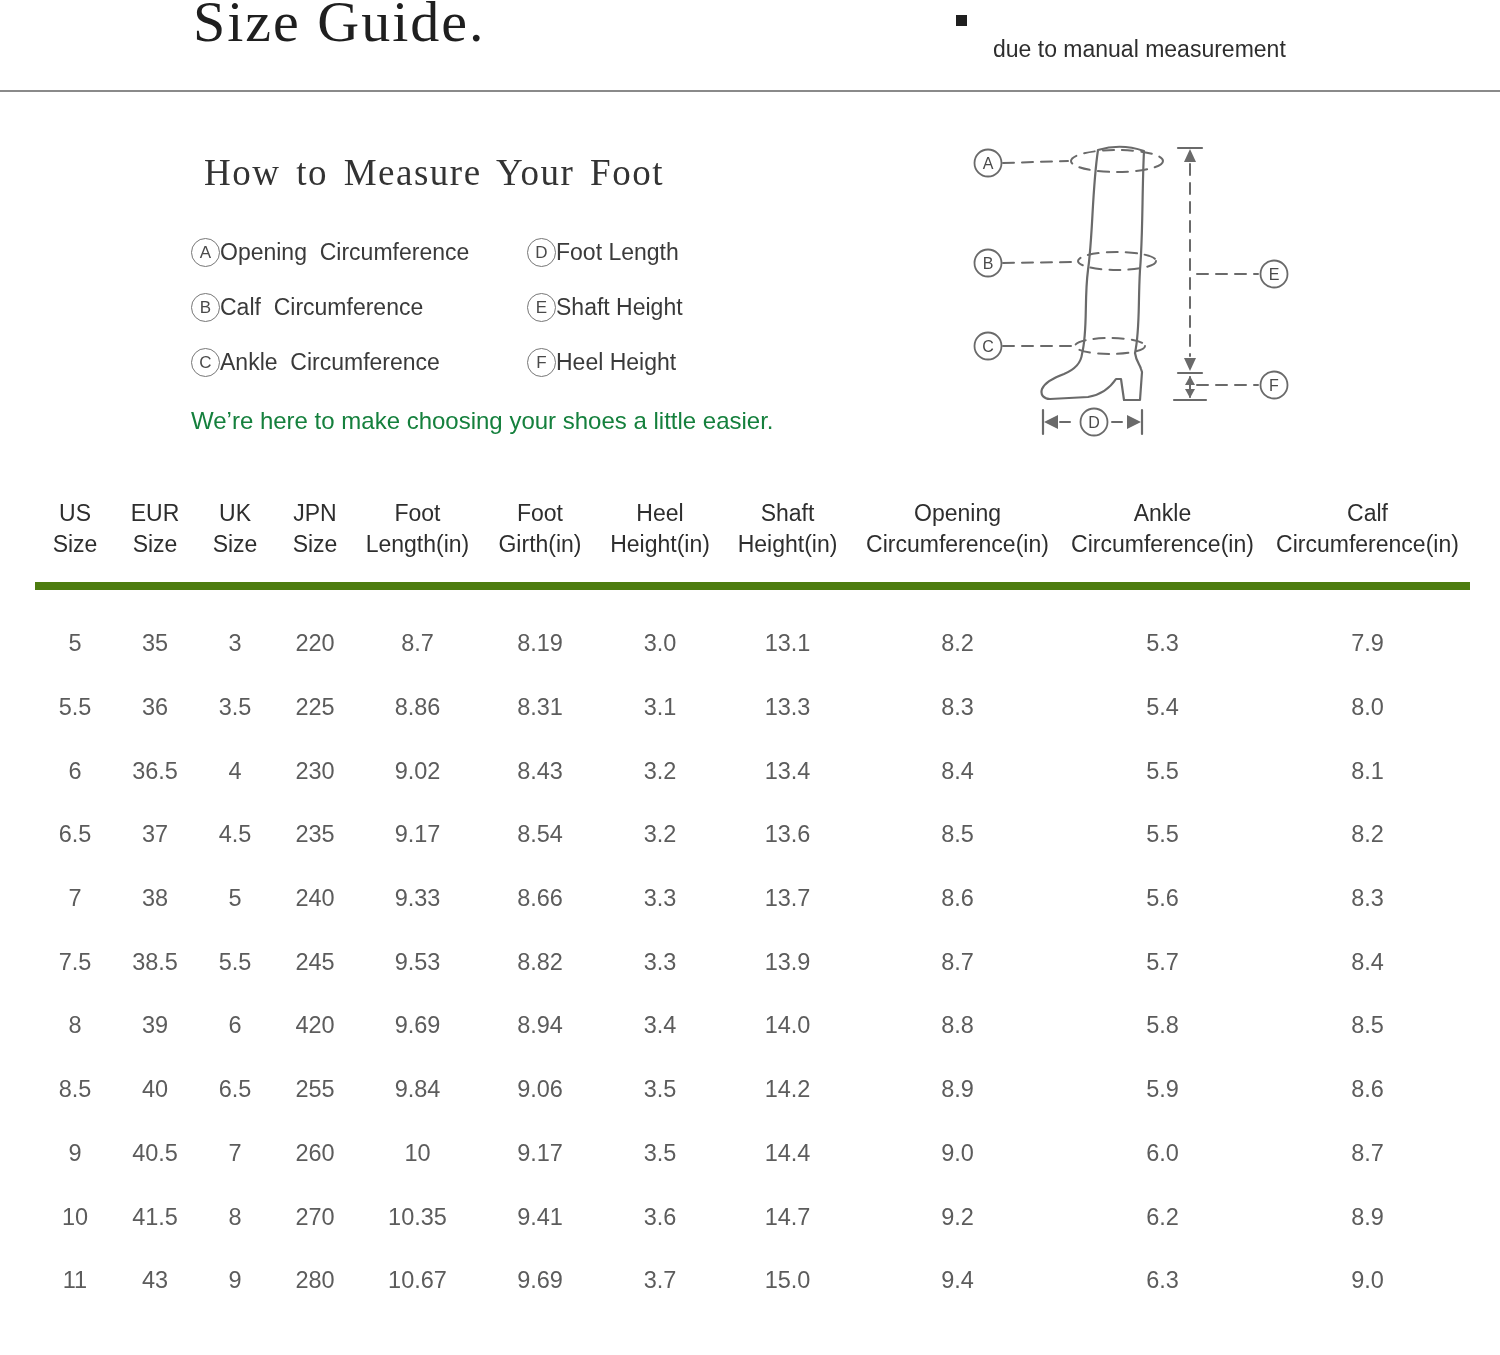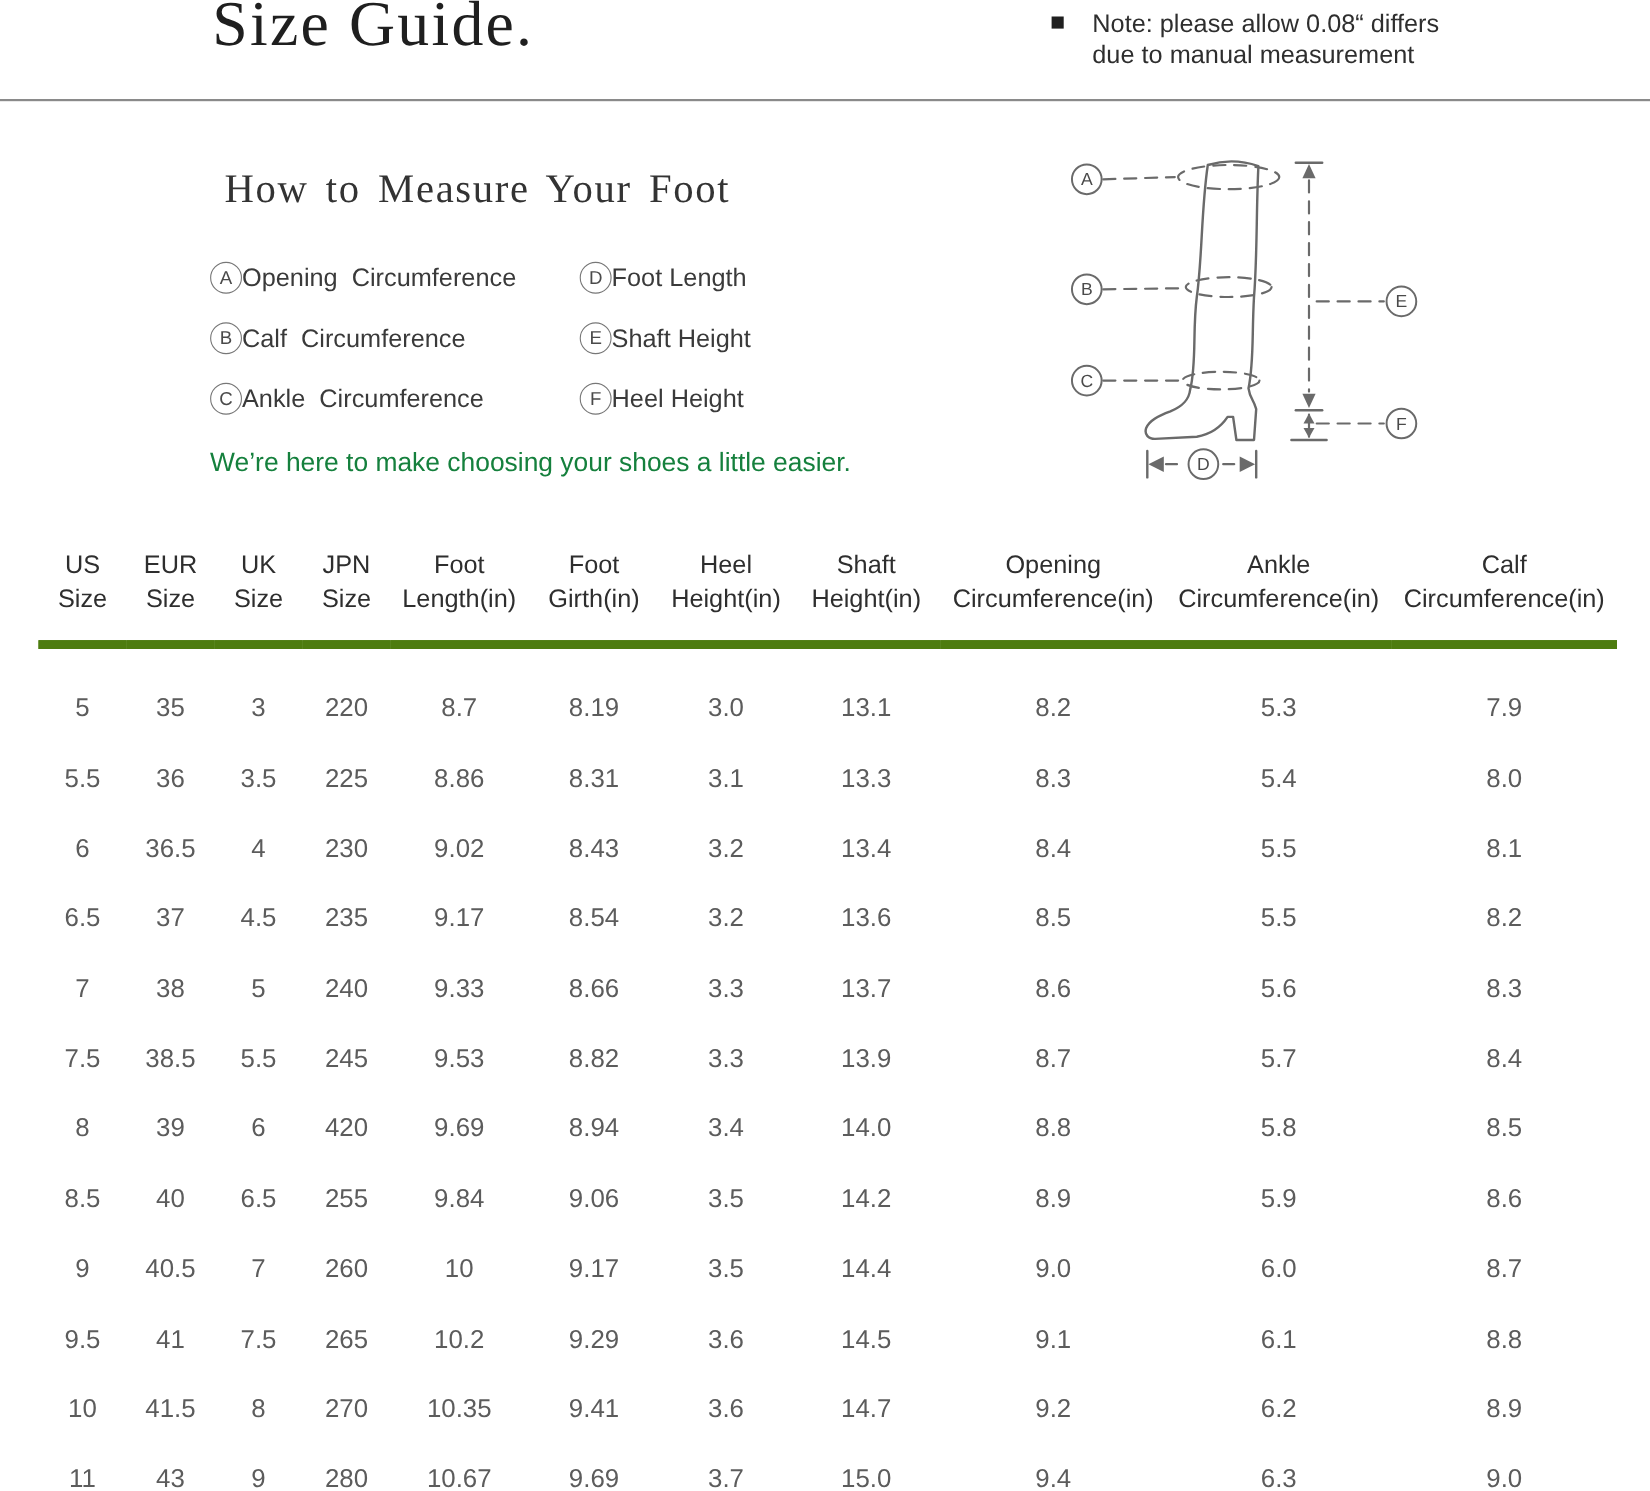--- a/index.html
+++ b/index.html
@@ -68,21 +68,21 @@
   }
 </style>
 </head>
 <body>
 
 <h1 class="page-title">Size Guide.</h1>
 
 <div class="note">
   <span class="note-bullet"></span>
   <span>
-    <span>Note: please allow 0.08“ differs</span><br>
+    <br>
     <span>due to manual measurement</span>
   </span>
 </div>
 
 <hr class="top-rule">
 
 <h2 class="section-heading">How to Measure Your Foot</h2>
 
 <div class="legend">
     <div class="legend-item">
@@ -357,33 +357,20 @@
         <td>260</td>
         <td>10</td>
         <td>9.17</td>
         <td>3.5</td>
         <td>14.4</td>
         <td>9.0</td>
         <td>6.0</td>
         <td>8.7</td>
       </tr>
       <tr>
-        <td>9.5</td>
-        <td>41</td>
-        <td>7.5</td>
-        <td>265</td>
-        <td>10.2</td>
-        <td>9.29</td>
-        <td>3.6</td>
-        <td>14.5</td>
-        <td>9.1</td>
-        <td>6.1</td>
-        <td>8.8</td>
-      </tr>
-      <tr>
         <td>10</td>
         <td>41.5</td>
         <td>8</td>
         <td>270</td>
         <td>10.35</td>
         <td>9.41</td>
         <td>3.6</td>
         <td>14.7</td>
         <td>9.2</td>
         <td>6.2</td>

